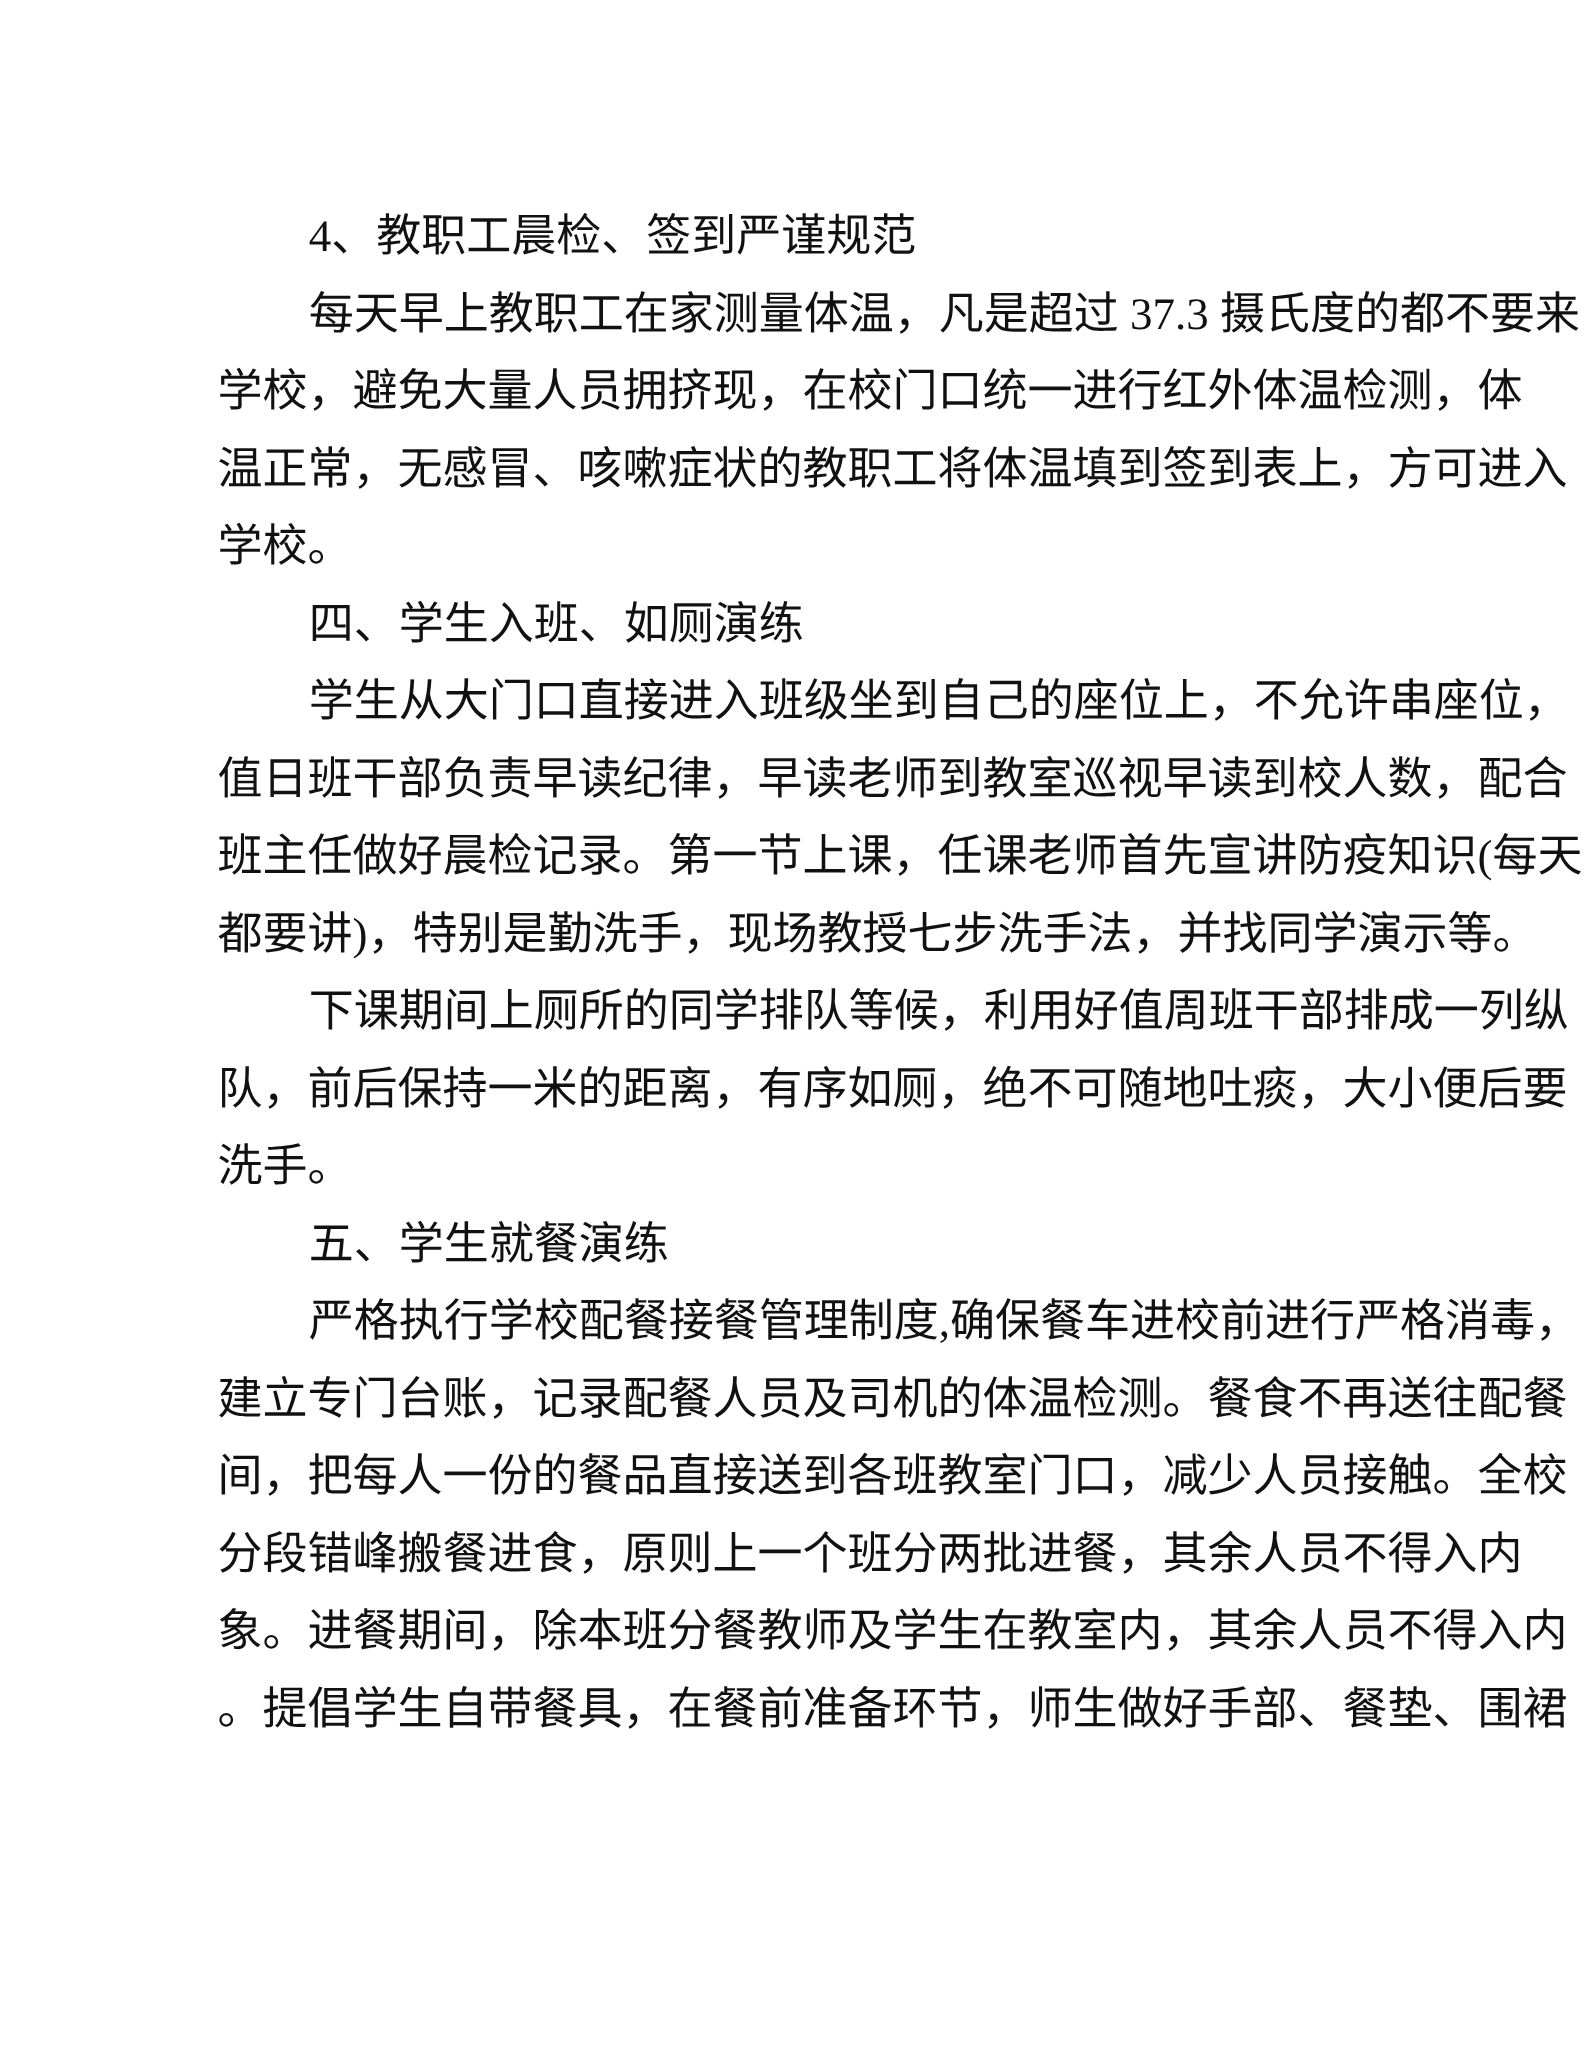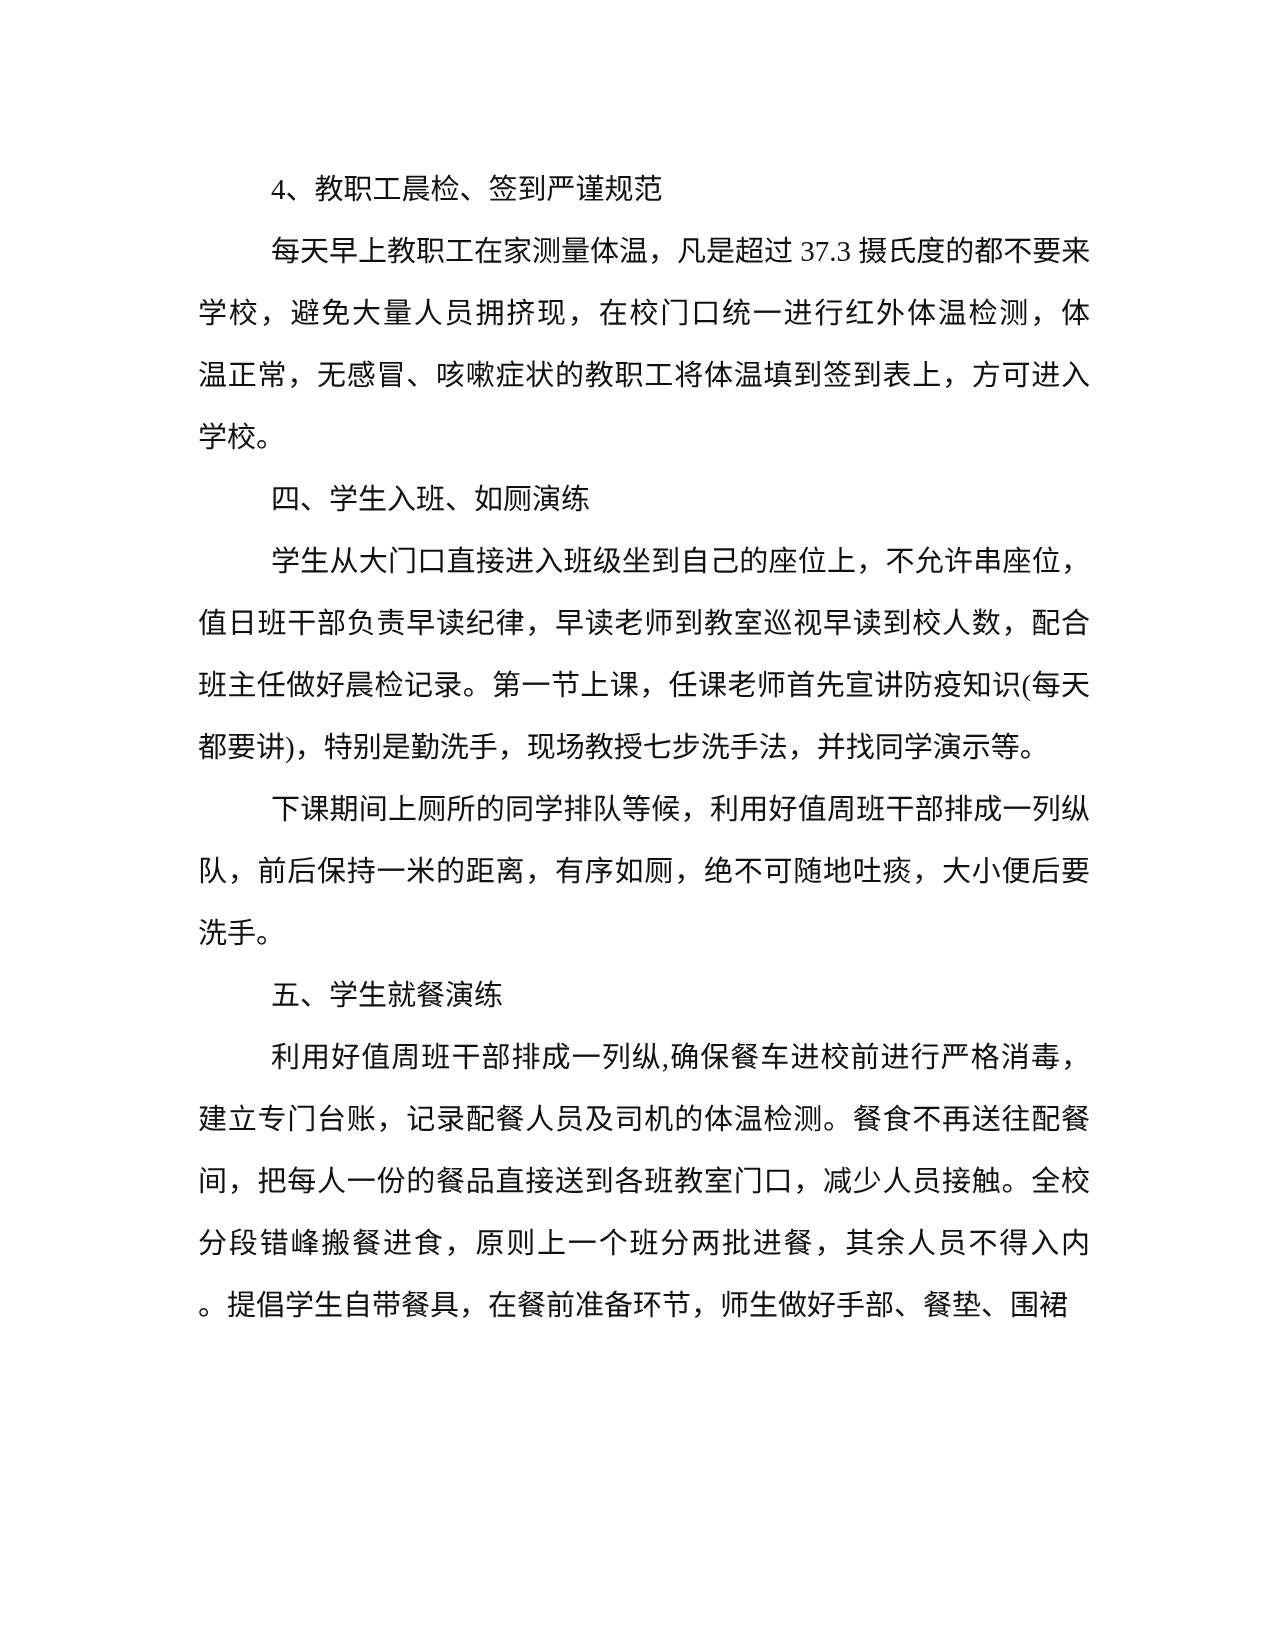--- a/index.html
+++ b/index.html
@@ -10,24 +10,24 @@
   .page {
     position: relative;
     width: 1275px;
     height: 1650px;
     background: #ffffff;
     overflow: hidden;
     font-family: "Liberation Serif", "DejaVu Serif", serif;
   }
   .doc {
     position: absolute;
-    left: 198px;
+    left: 174px;
     top: 158px;
     width: 892px;
-    font-size: 29px;
+    font-size: 36px;
     line-height: 62px;
     color: #111111;
     font-weight: 400;
   }
   .para {
     margin: 0;
     padding: 0;
   }
   .line {
     height: 62px;
@@ -70,20 +70,21 @@
       </div>
       <div class="para body">
         <div class="line indent fill">下课期间上厕所的同学排队等候，利用好值周班干部排成一列纵</div>
         <div class="line fill">队，前后保持一米的距离，有序如厕，绝不可随地吐痰，大小便后要</div>
         <div class="line">洗手。</div>
       </div>
       <div class="para heading">
         <div class="line indent">五、学生就餐演练</div>
       </div>
       <div class="para body">
-        <div class="line indent fill">利用好值周班干部排成一列纵,确保餐车进校前进行严格消毒，</div>
+        <div class="line indent fill">严格执行学校配餐接餐管理制度,确保餐车进校前进行严格消毒，</div>
         <div class="line fill">建立专门台账，记录配餐人员及司机的体温检测。餐食不再送往配餐</div>
         <div class="line fill">间，把每人一份的餐品直接送到各班教室门口，减少人员接触。全校</div>
         <div class="line fill">分段错峰搬餐进食，原则上一个班分两批进餐，其余人员不得入内</div>
+        <div class="line fill">象。进餐期间，除本班分餐教师及学生在教室内，其余人员不得入内</div>
         <div class="line">。提倡学生自带餐具，在餐前准备环节，师生做好手部、餐垫、围裙</div>
       </div>
     </div>
 </div>
 
 </body></html>

